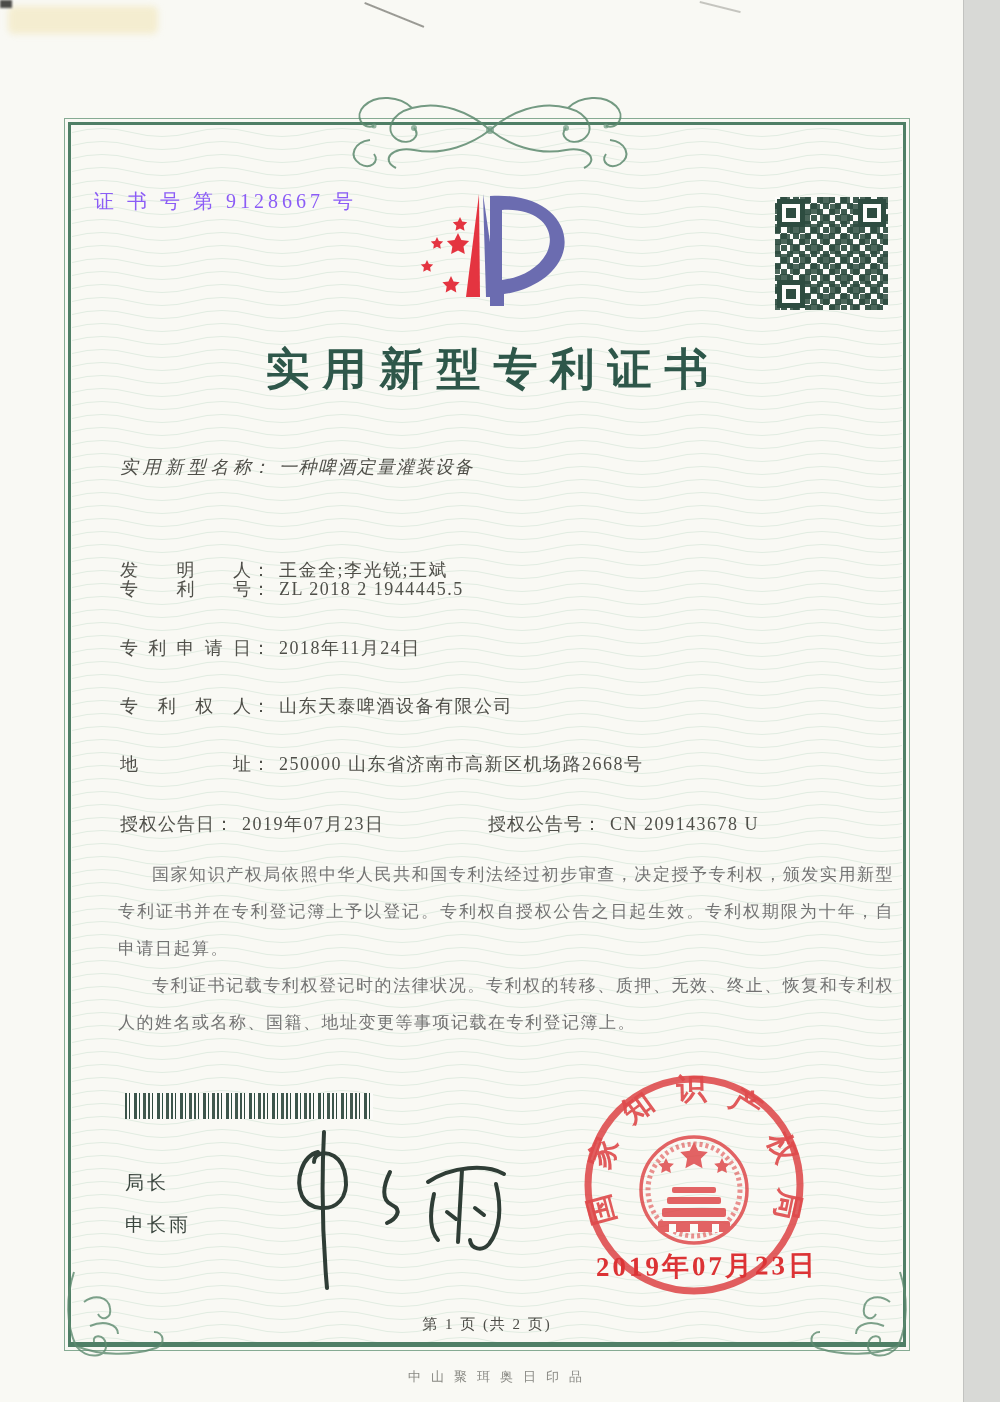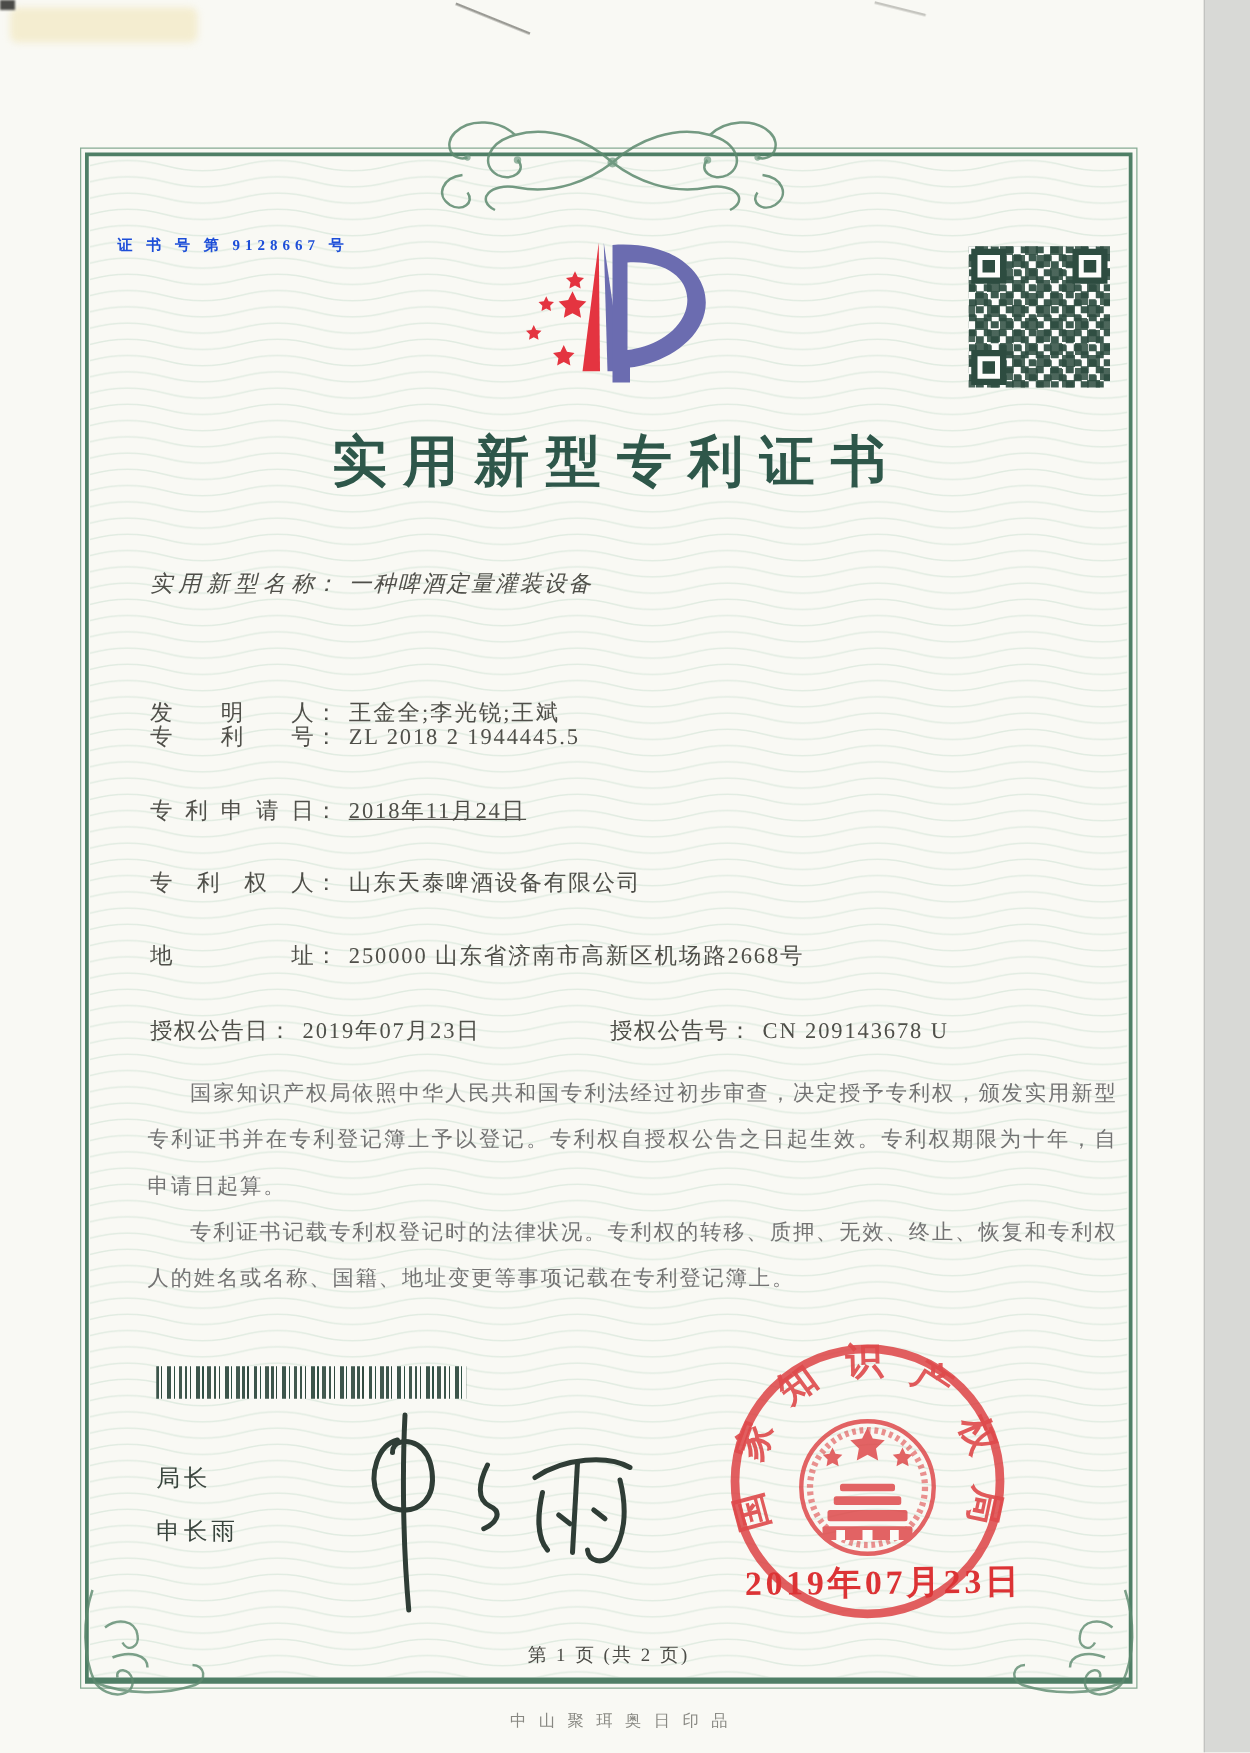--- a/index.html
+++ b/index.html
@@ -17,40 +17,40 @@
   .pencil2{left:700px;top:1px;width:42px;height:2px;background:#c5c5bf;transform:rotate(14deg);transform-origin:left top;filter:blur(.5px);}
   
   .frame{
     left:68px;top:122px;width:838px;height:1225px;
     border:3px solid #4f7f66;border-bottom-width:5px;
     outline:1px solid #86ab93;outline-offset:3px;
     box-sizing:border-box;background:transparent;
   }
   .waves{left:72px;top:126px;width:830px;height:1216px;opacity:.55;pointer-events:none;}
   
-  .cert-no{left:94px;top:188px;font-size:12px;color:#1d4ed8;letter-spacing:4px;font-weight:bold;}
+  .cert-no{left:94px;top:188px;font-size:20px;color:#8b5cf6;letter-spacing:4px;}
   .logo{left:395px;top:176px;width:200px;height:142px;}
   .qr{left:775px;top:197px;width:113px;height:113px;position:absolute;
       background:
         repeating-conic-gradient(rgba(45,76,64,.92) 0 25%, rgba(255,255,255,0) 0 50%) 0 0/ 12px 12px,
         repeating-conic-gradient(rgba(45,76,64,.85) 0 25%, rgba(255,255,255,0) 0 50%) 5px 7px/ 20px 20px,
         #fdfdfb;
   }
   .finder{position:absolute;width:28px;height:28px;background:#2d4c40;}
   .finder::before{content:"";position:absolute;left:5px;top:5px;width:18px;height:18px;background:#fdfdfb;}
   .finder::after{content:"";position:absolute;left:9px;top:9px;width:10px;height:10px;background:#2d4c40;}
   .f-tl{left:2px;top:2px;} .f-tr{right:2px;top:2px;} .f-bl{left:2px;bottom:2px;}
   .doc-title{left:68px;top:340px;width:838px;text-align:center;font-size:44px;font-weight:600;
     color:#2e574a;letter-spacing:13px;text-indent:13px;}
   
   .field-row{left:120px;width:780px;font-size:18px;color:#4f4f49;letter-spacing:1px;white-space:nowrap;}
   .f-label{display:inline-block;width:132px;text-align:justify;text-align-last:justify;vertical-align:bottom;}
   .f-colon{display:inline-block;margin-right:8px;}
   .f-value{letter-spacing:1.5px;}
-  .row1{top:455px;font-style:italic;} .row2{top:517px;margin-top:41px;} .row3{top:577px;} .row4{top:636px;text-decoration:underline;}
+  .row1{top:455px;font-style:italic;} .row2{top:517px;margin-top:41px;} .row3{top:577px;} .row4{top:636px;}
   .row5{top:694px;} .row6{top:752px;} .row7{top:812px;}
   .grant-no-pair{position:absolute;left:368px;top:0;}
   .g-label{display:inline-block;}
   
   .paras{left:118px;top:856px;width:776px;font-size:17px;line-height:37px;color:#737373;
     letter-spacing:1.5px;text-align:justify;}
   .paras p{margin:0;text-indent:2em;}
   
   .barcode{left:125px;top:1093px;width:248px;height:26px;
     background:repeating-linear-gradient(90deg,

